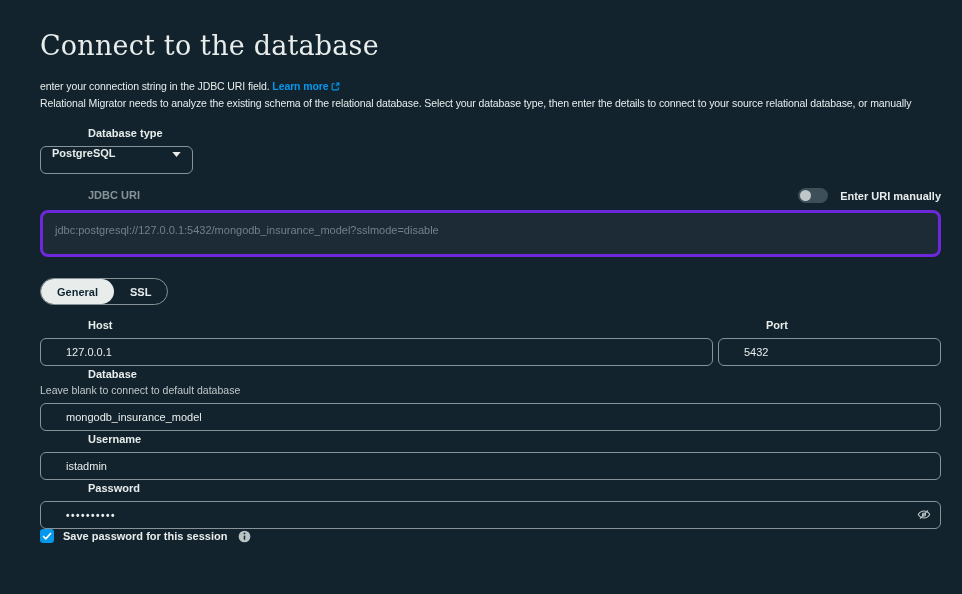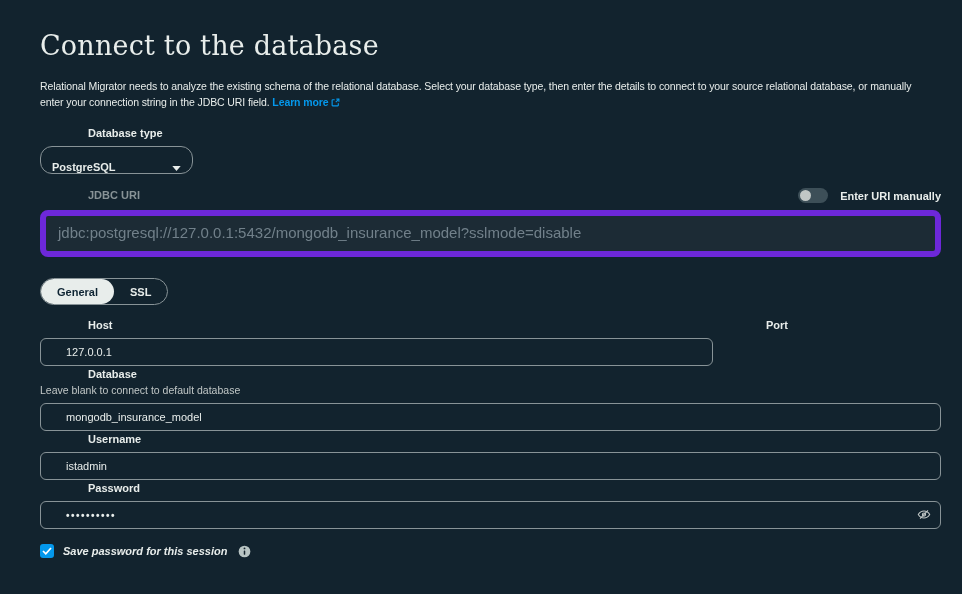--- a/index.html
+++ b/index.html
@@ -28,22 +28,22 @@
 
   .field-label { font-size: 11px; font-weight: 700; color: #E8EDEB; line-height: 13px; padding-left: 48px; }
   .field-label.muted { color: #889397; }
   .helper-text { font-size: 10.5px; color: #C1C7C6; line-height: 14px; margin-top: 2px; }
 
   .group-dbtype { margin-top: 16px; }
   .select {
     margin-top: 6px;
     width: 153px; height: 28px;
     border: 1px solid #889397;
-    border-radius: 12px;
-    display: flex; align-items: flex-end; justify-content: space-between;
+    border-radius: 6px;
+    display: flex; align-items: flex-start; justify-content: space-between;
     padding: 0 11px;
     font-size: 11px; font-weight: 700; color: #E8EDEB;
     cursor: pointer;
     background: transparent;
   }
   .caret { display: inline-block; }
 
   .group-jdbc { margin-top: 14px; }
   .jdbc-head { display: flex; align-items: center; justify-content: space-between; }
   .toggle-wrap { display: flex; align-items: center; gap: 12px; }
@@ -54,26 +54,26 @@
   .toggle-knob {
     position: absolute; left: 2px; top: 2px;
     width: 11px; height: 11px; border-radius: 50%;
     background: #C1C7C6;
   }
   .toggle-label { font-size: 11px; font-weight: 700; color: #E8EDEB; }
   textarea.jdbc-input {
     margin-top: 7px;
     width: 100%; height: 47px;
     background: #1C2B35;
-    border: 6px solid #6d28d9;
+    border: 3px solid #6d28d9;
     border-radius: 8px;
     resize: none;
     color: #71808A;
     font-family: "Liberation Sans", sans-serif;
-    font-size: 15px;
+    font-size: 11px;
     padding: 10px 12px;
     line-height: 14px;
     outline: none;
   }
 
   .tabs {
     margin-top: 17px;
     display: inline-flex;
     border: 1px solid #889397;
     border-radius: 14px;
@@ -113,47 +113,47 @@
   .group { margin-top: 2px; }
   .input-wrap { position: relative; }
   .password-input { letter-spacing: 1.5px; font-size: 10px; font-weight: 700; }
   .eye-btn {
     position: absolute; right: 10px; top: 50%;
     transform: translateY(-32%);
     background: none; border: none; cursor: pointer;
     padding: 0; line-height: 0;
   }
 
-  .checkbox-row { margin-top: 15px; display: flex; align-items: center; gap: 9px; font-style: italic; }
+  .checkbox-row { display: flex; align-items: center; gap: 9px; }
   .checkbox {
     width: 14px; height: 14px; border-radius: 3px;
     background: #0498EC;
     display: flex; align-items: center; justify-content: center;
     cursor: pointer; flex: none;
   }
   .checkbox-label { font-size: 11px; font-weight: 700; color: #E8EDEB; }
   .info-icon { margin-left: 2px; line-height: 0; cursor: pointer; }
 </style>
 </head>
 <body>
 
 <div class="page">
 
   <h1 class="page-title">Connect to the database</h1>
 
   <p class="desc">
-    <span class="desc-line">Relational Migrator needs to analyze the existing schema of the relational database. Select your database type, then enter the details to connect to your source relational database, or manually</span>
     <span class="desc-line">
       <span>enter your connection string in the JDBC URI field.</span>
       <a class="learn-more"><span>Learn more</span><span class="ext-icon"><svg width="9" height="9" viewBox="0 0 16 16">
               <path d="M13 9.5V13a1 1 0 0 1-1 1H3a1 1 0 0 1-1-1V4a1 1 0 0 1 1-1h3.5" stroke="#0498EC" fill="none" stroke-width="2"></path>
               <path d="M9.5 2H14v4.5" stroke="#0498EC" fill="none" stroke-width="2"></path>
               <path d="M14 2L8.5 7.5" stroke="#0498EC" fill="none" stroke-width="2"></path>
             </svg></span></a>
     </span>
+    <span class="desc-line">Relational Migrator needs to analyze the existing schema of the relational database. Select your database type, then enter the details to connect to your source relational database, or manually</span>
   </p>
 
   <div class="group-dbtype">
     <div class="field-label">Database type</div>
     <div class="select">
       <span>PostgreSQL</span>
       <span class="caret"><svg width="9" height="5" viewBox="0 0 10 6">
             <path d="M0 0l5 6 5-6z" fill="#E8EDEB"></path>
           </svg></span>
     </div>
@@ -177,20 +177,21 @@
     <div class="tab">SSL</div>
   </div>
 
   <div class="row">
     <div class="grow">
       <div class="field-label">Host</div>
       <input type="text" class="text-input" value="127.0.0.1" style="">
     </div>
     <div class="port-col">
       <div class="field-label">Port</div>
+      <input type="text" class="text-input" value="5432" style="">
     </div>
   </div>
 
   <div class="group">
     <div class="field-label">Database</div>
     <div class="helper-text">Leave blank to connect to default database</div>
     <input type="text" class="text-input" value="mongodb_insurance_model" style="">
   </div>
 
   <div class="group">

